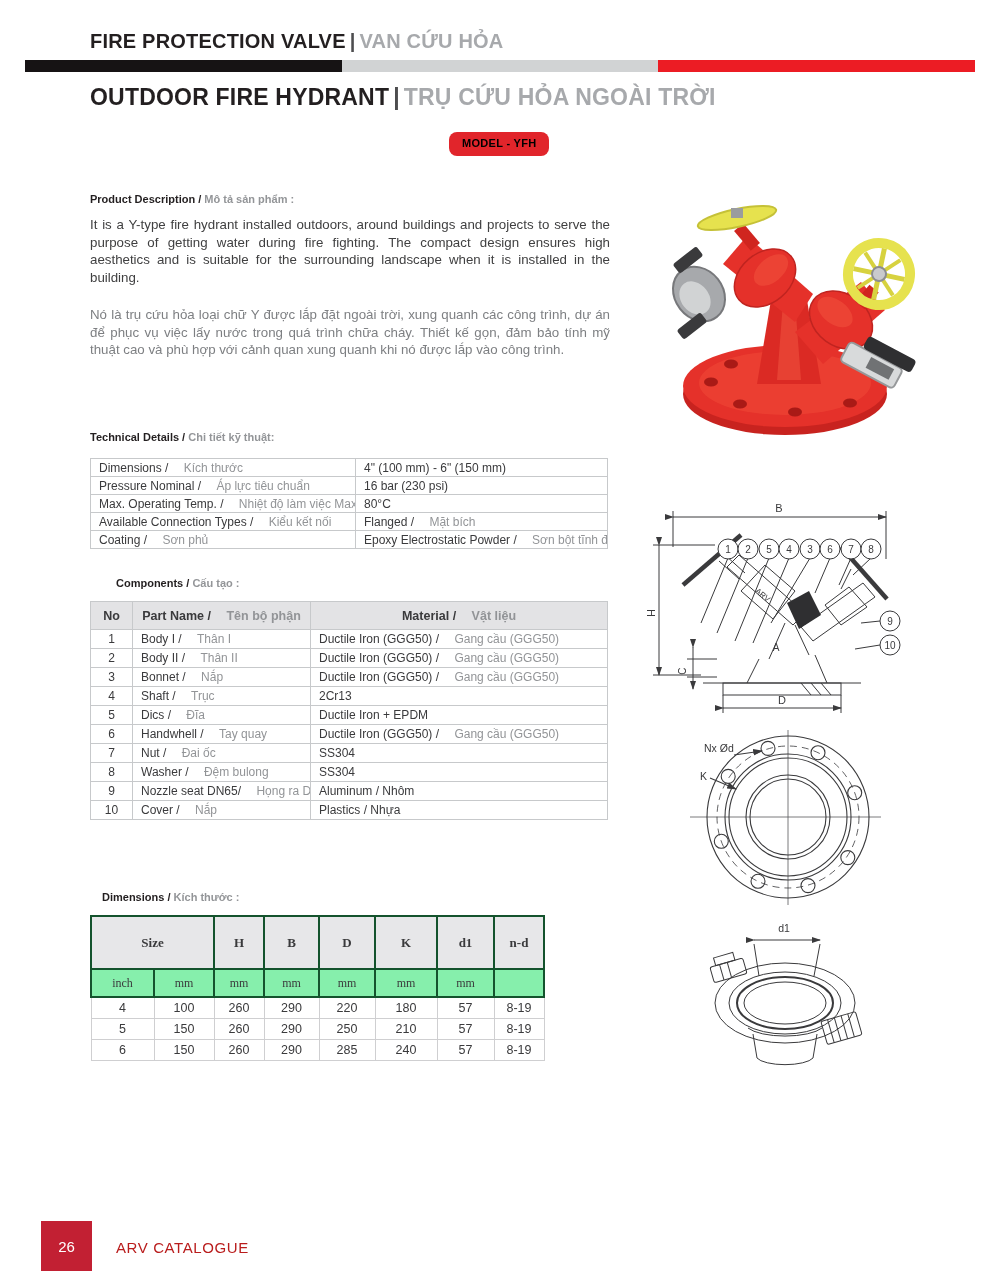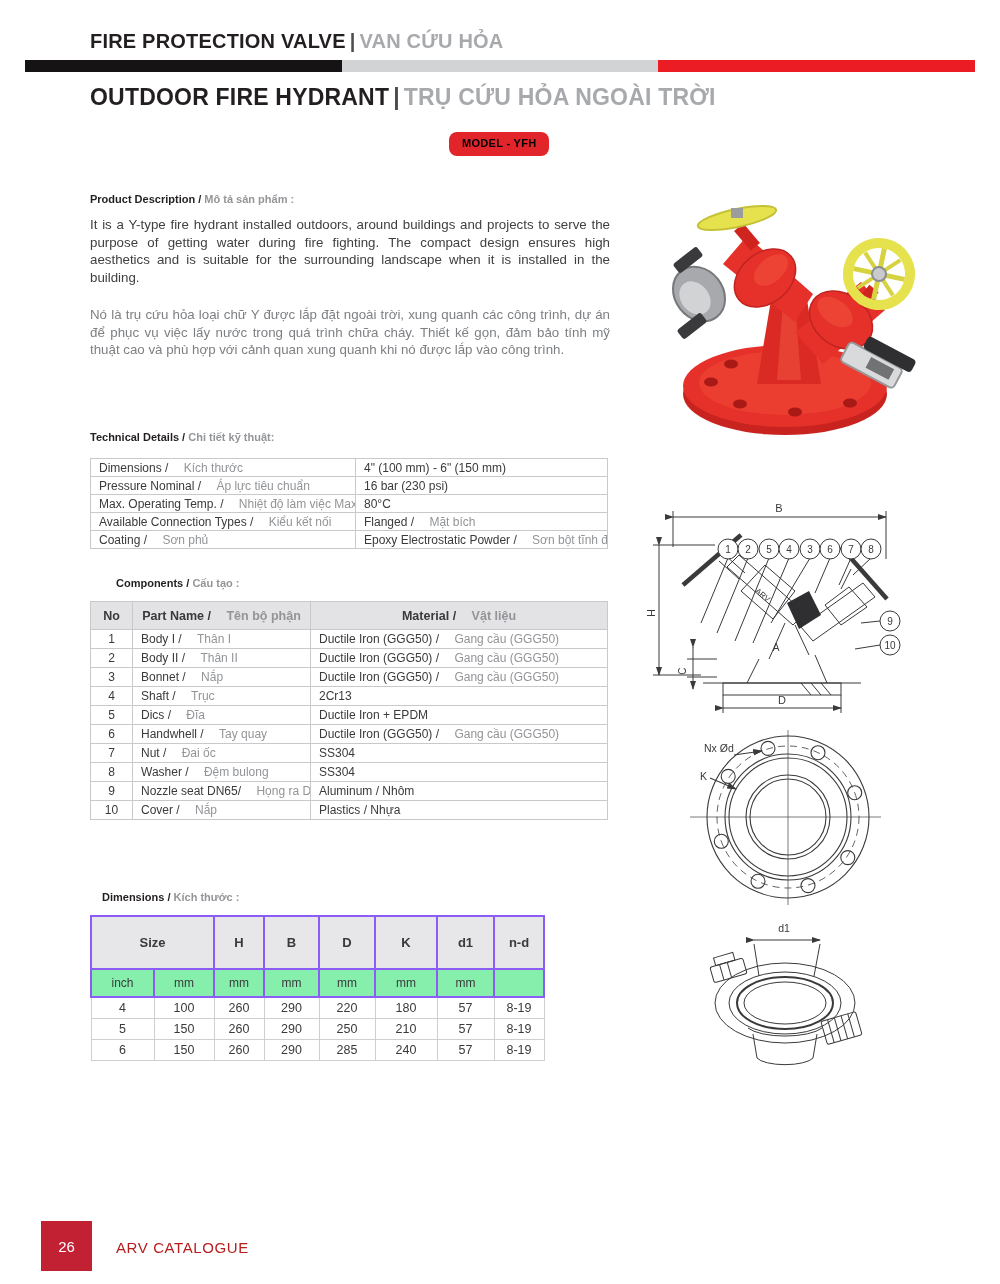--- a/index.html
+++ b/index.html
@@ -35,21 +35,21 @@
   .tech { top:458px; width:517px; }
   .tech td { height:18px; }
   .comp { top:601px; width:517px;padding-left:44px; }
   .comp th { height:28px; background:#e3e3e5; font-size:12.5px; }
   .comp td { height:19px; }
   .comp td.c, .comp th.c { text-align:center; padding:0 2px; }
   .comp th .vi-cell { font-weight:bold; }
   .vi-cell { color:#929497;margin-left:12px; }
 
   .dims { top:915px; width:453px; font-size:12.5px; color:#3a3a3c; }
-  .dims th { background:#e7e7e9; border:2px solid #8b5cf6; font-size:13px; }
+  .dims th { background:#e7e7e9; border:2px solid #14532d; font-size:13px;font-family:Liberation Serif, serif; }
   .dims .hrow th { height:53px; }
   .dims .urow th { height:28px; background:#86efac; font-weight:normal; font-size:12px; }
   .dims td { height:21px; border:1px solid #cfcfd1; text-align:center; }
 
   
   .fig { position:absolute; }
   .lineart text { font-family:"Liberation Sans","DejaVu Sans",sans-serif; fill:#3a3a3c; }
 
   
   .pagebox { position:absolute; left:41px; top:1221px; width:51px; height:50px; background:#c22033;

